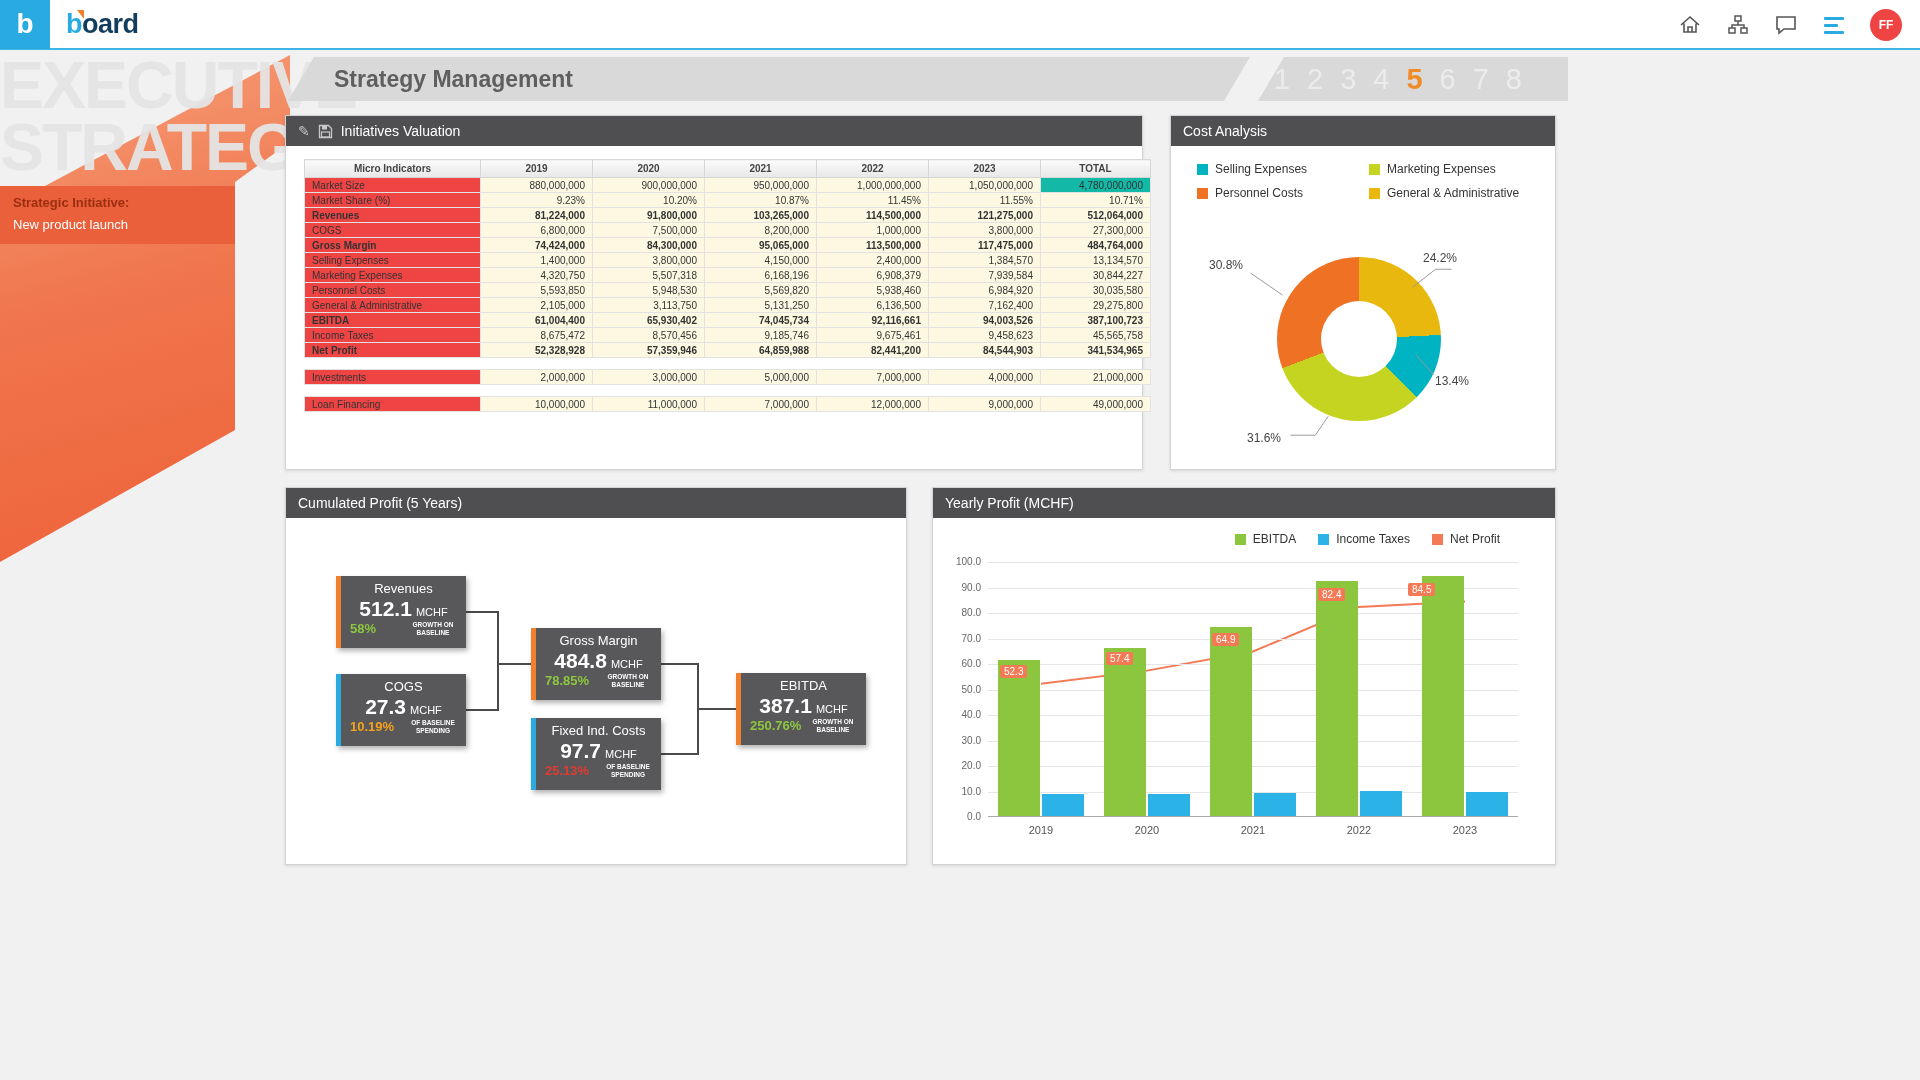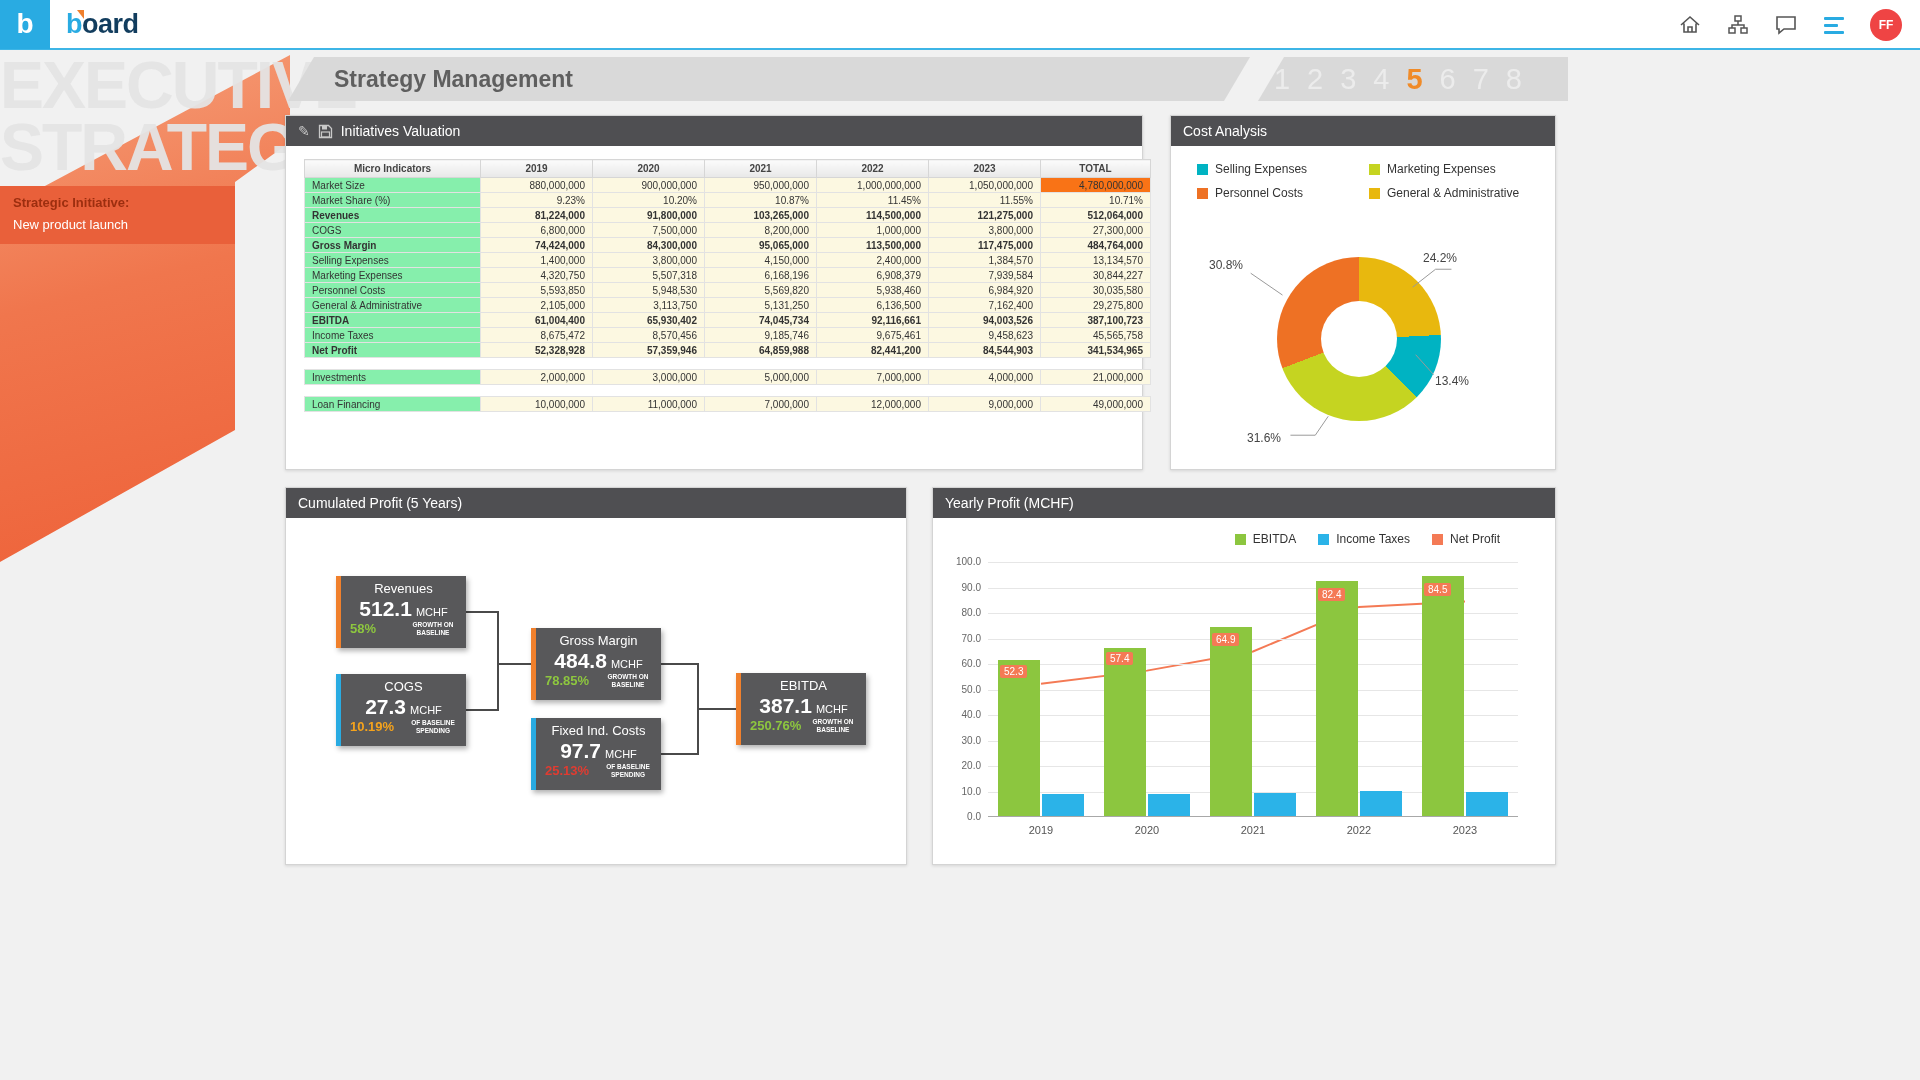--- a/index.html
+++ b/index.html
@@ -61,23 +61,23 @@
   #panel-flow { left:285px; top:487px; width:622px; height:378px; }
   #panel-yearly { left:932px; top:487px; width:624px; height:378px; }
 
   
   .iv-wrap { padding:13px 18px 0 18px; }
   table.iv { border-collapse:collapse; width:822px; table-layout:fixed; }
   table.iv th { font-size:10px; color:#444; font-weight:bold; height:18px;
     background:linear-gradient(#fbfbfb,#e8e8e8); border:1px solid #d6d6d6; text-align:center; }
   th.lblh { width:176px; } th.yearh { width:112px; } th.totalh { width:110px; background:#58585a; color:#fff; border-color:#58585a; }
   table.iv td { border:1px solid #e2e2e2; font-size:10px; color:#333; height:15px; padding:1px 7px; white-space:nowrap; overflow:hidden; }
-  td.lbl { background:#86efac; text-align:left; }
+  td.lbl { background:#ef4444; text-align:left; }
   td.val { background:#fcf8e1; text-align:right; }
-  td.hl  { background:#f97316; color:#fff; }
+  td.hl  { background:#14b8a6; color:#fff; }
   tr.bold td { font-weight:bold; }
   tr.spacer td { border:none; background:transparent; height:12px; }
 
   
   .cost-legend { display:grid; grid-template-columns:1fr 1fr; gap:10px 6px; padding:16px 20px 0 26px; }
   .legend-item { display:flex; align-items:center; gap:7px; font-size:12px; color:#333; cursor:pointer; }
   .legend-item .sw { width:11px; height:11px; display:inline-block; flex:0 0 11px; }
   .donut { position:absolute; left:106px; top:111px; width:164px; height:164px; border-radius:50%; }
   .donut-hole { position:absolute; left:44px; top:44px; width:76px; height:76px; border-radius:50%; background:#fff; }
   .pct-label { position:absolute; font-size:12px; color:#444; width:44px; }
@@ -489,16 +489,16 @@
         <div class="bar" style="left: 328px; width: 42px; height: 234.855px; background: rgb(140, 198, 63);"></div>
         <div class="bar" style="left: 372px; width: 42px; height: 24.735px; background: rgb(43, 179, 232);"></div>
         <div class="xlab" style="left: 341px;">2022</div>
         <div class="bar" style="left: 434px; width: 42px; height: 239.7px; background: rgb(140, 198, 63);"></div>
         <div class="bar" style="left: 478px; width: 42px; height: 24.225px; background: rgb(43, 179, 232);"></div>
         <div class="xlab" style="left: 447px;">2023</div>
         <div class="npl" style="left: 12px; top: 102.635px; background: rgb(244, 122, 85);">52.3</div>
         <div class="npl" style="left: 118px; top: 89.63px; background: rgb(244, 122, 85);">57.4</div>
         <div class="npl" style="left: 224px; top: 70.505px; background: rgb(244, 122, 85);">64.9</div>
         <div class="npl" style="left: 330px; top: 25.88px; background: rgb(244, 122, 85);">82.4</div>
-        <div class="npl" style="left: 436px; top: 20.525px; background: rgb(244, 122, 85);">84.5</div>
+        <div class="npl" style="left: 420px; top: 20.525px; background: rgb(244, 122, 85);">84.5</div>
       </div>
   </div>
 </div>
 
 </body></html>

